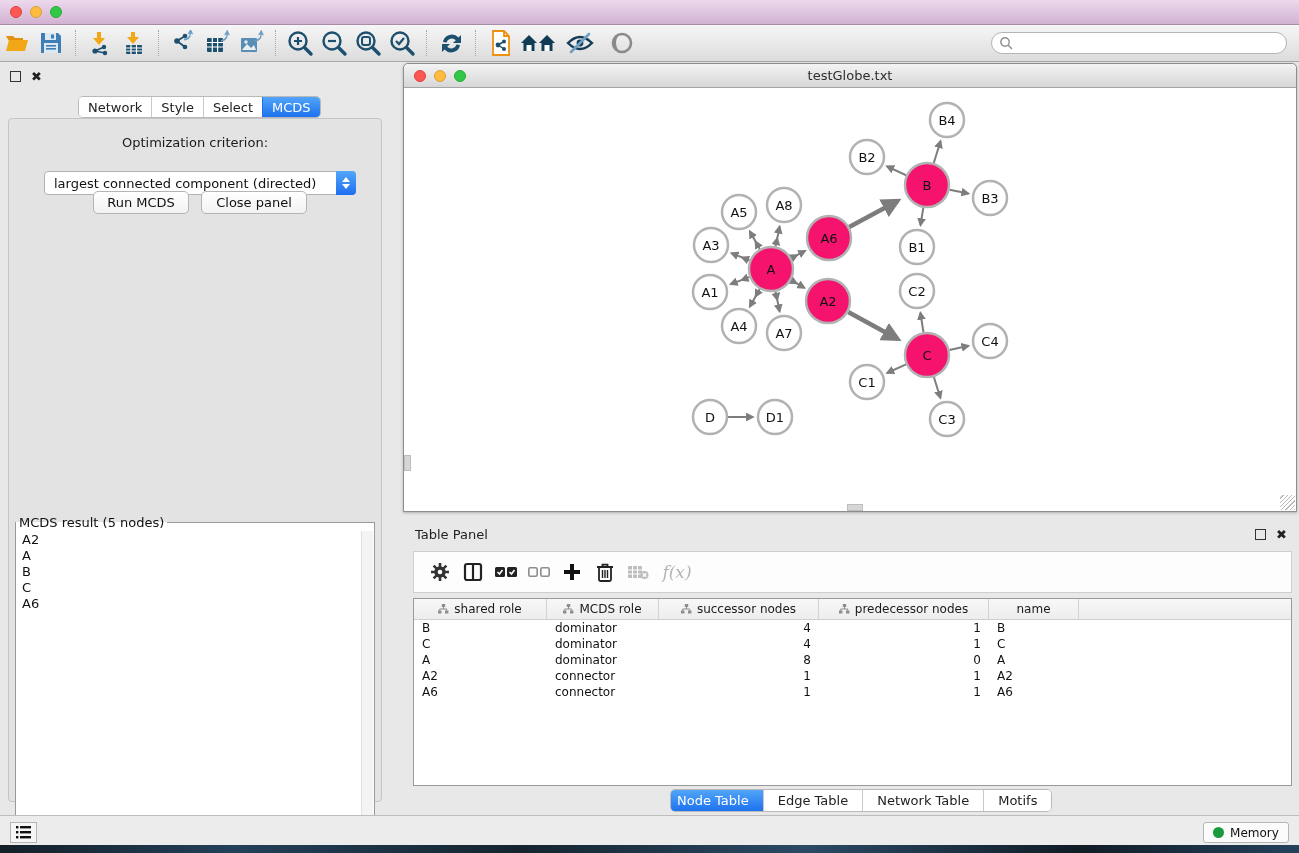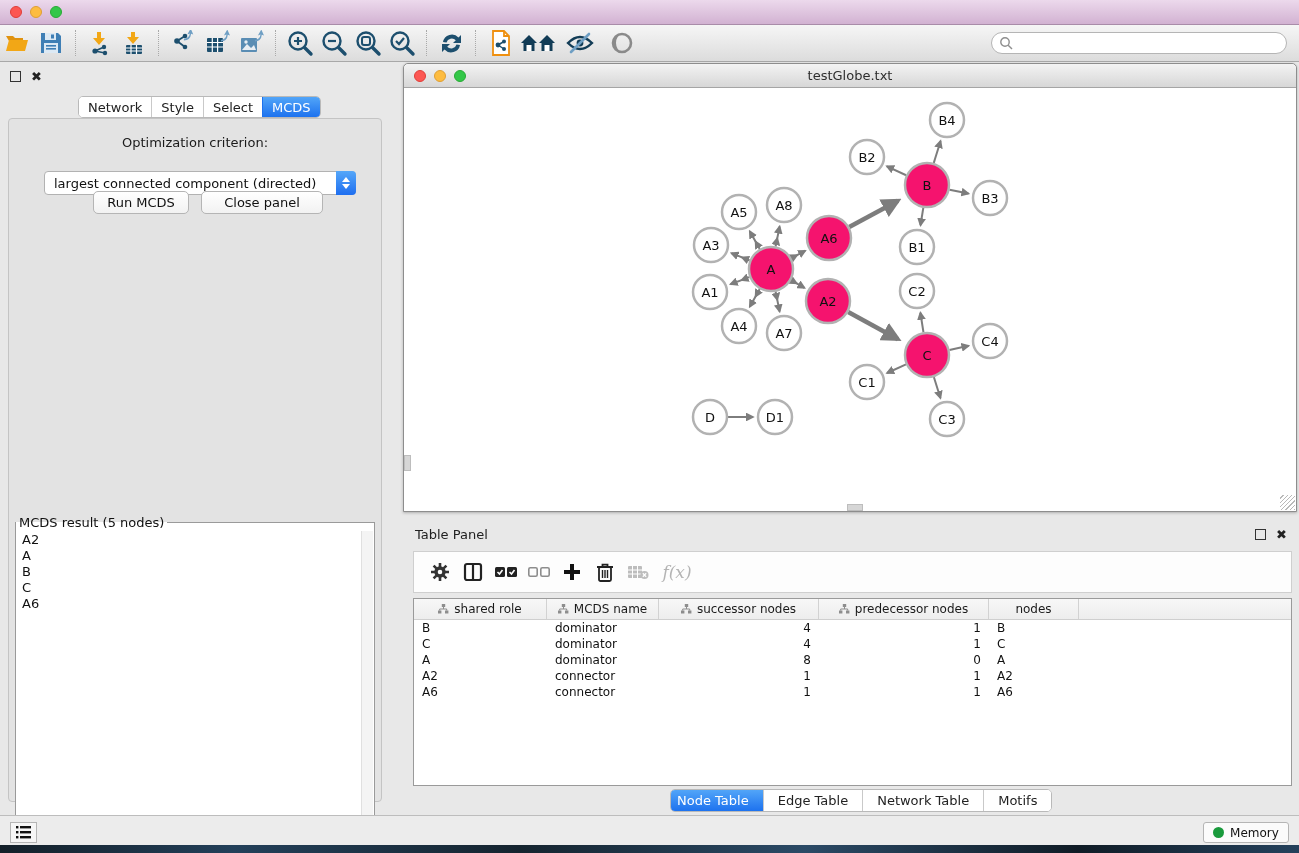--- a/index.html
+++ b/index.html
@@ -270,21 +270,21 @@
   <div class="cp-body">
     <div class="opt-label">Optimization criterion:</div>
     <div class="dropdown">
       <span class="dval">largest connected component (directed)</span>
       <span class="dd-step">
           <span class="tri-up"></span>
           <span class="tri-dn"></span>
         </span>
     </div>
     <div class="cp-btn" style="left:84px; width:96px;">Run MCDS</div>
-    <div class="cp-btn" style="left:192px; width:122px;">Close panel</div>
+    <div class="cp-btn" style="left:192px; width:106px;">Close panel</div>
     <fieldset class="result-fs">
       <legend>MCDS result (5 nodes)</legend>
       <div class="result-list" id="result-list">
           <div class="result-item">A2</div>
           <div class="result-item">A</div>
           <div class="result-item">B</div>
           <div class="result-item">C</div>
           <div class="result-item">A6</div>
         </div>
       <div class="result-scroll"></div>
@@ -494,42 +494,42 @@
           </svg>
           <span>shared role</span>
         </div>
         <div class="th" style="width: 112px;">
           <svg width="11" height="10" viewBox="0 0 11 10">
             <rect x="3.8" y="0" width="3.4" height="3" fill="#8d8d8d"></rect>
             <rect x="0" y="6.5" width="3.4" height="3" fill="#8d8d8d"></rect>
             <rect x="7" y="6.5" width="3.4" height="3" fill="#8d8d8d"></rect>
             <path d="M5.5 3 v2 M1.7 6.5 v-1.5 h7 v1.5" fill="none" stroke="#8d8d8d" stroke-width="1"></path>
           </svg>
-          <span>MCDS name</span>
+          <span>MCDS role</span>
         </div>
         <div class="th" style="width: 160px;">
           <svg width="11" height="10" viewBox="0 0 11 10">
             <rect x="3.8" y="0" width="3.4" height="3" fill="#8d8d8d"></rect>
             <rect x="0" y="6.5" width="3.4" height="3" fill="#8d8d8d"></rect>
             <rect x="7" y="6.5" width="3.4" height="3" fill="#8d8d8d"></rect>
             <path d="M5.5 3 v2 M1.7 6.5 v-1.5 h7 v1.5" fill="none" stroke="#8d8d8d" stroke-width="1"></path>
           </svg>
           <span>successor nodes</span>
         </div>
         <div class="th" style="width: 170px;">
           <svg width="11" height="10" viewBox="0 0 11 10">
             <rect x="3.8" y="0" width="3.4" height="3" fill="#8d8d8d"></rect>
             <rect x="0" y="6.5" width="3.4" height="3" fill="#8d8d8d"></rect>
             <rect x="7" y="6.5" width="3.4" height="3" fill="#8d8d8d"></rect>
             <path d="M5.5 3 v2 M1.7 6.5 v-1.5 h7 v1.5" fill="none" stroke="#8d8d8d" stroke-width="1"></path>
           </svg>
           <span>predecessor nodes</span>
         </div>
         <div class="th" style="width: 90px;">
-          <span>nodes</span>
+          <span>name</span>
         </div>
       </div>
     <div id="table-rows">
         <div class="trow">
           <div class="td" style="width: 133px;">B</div>
           <div class="td" style="width: 112px;">dominator</div>
           <div class="td num" style="width: 160px;">4</div>
           <div class="td num" style="width: 170px;">1</div>
           <div class="td" style="width: 90px;">B</div>
         </div>

